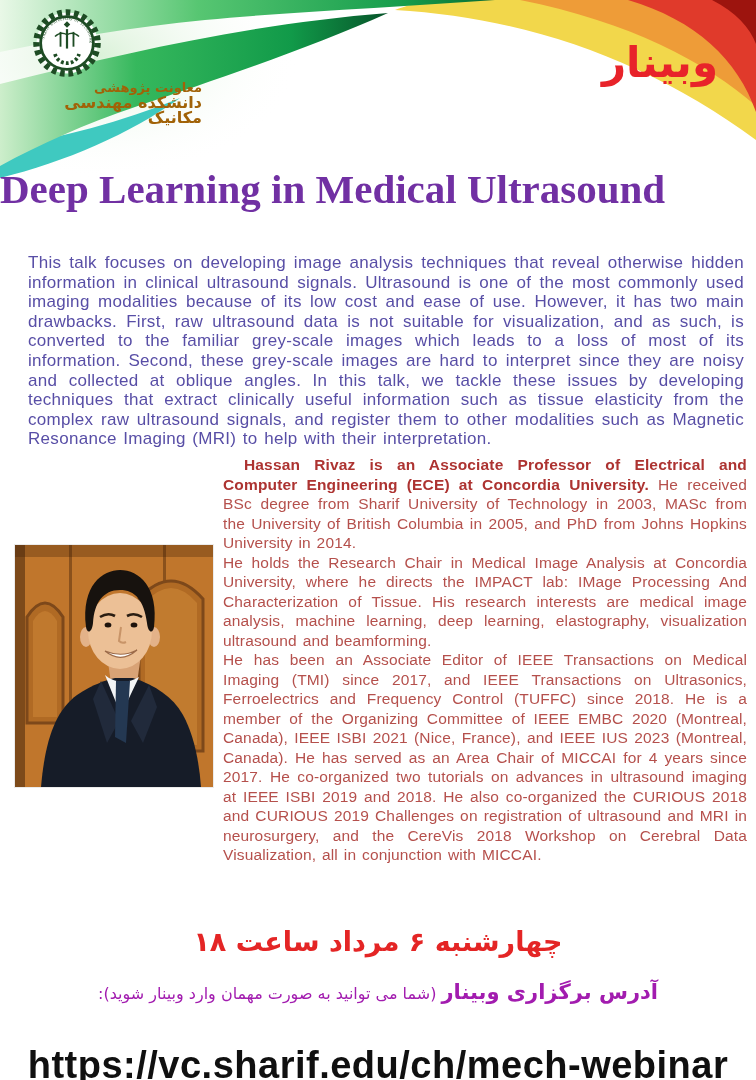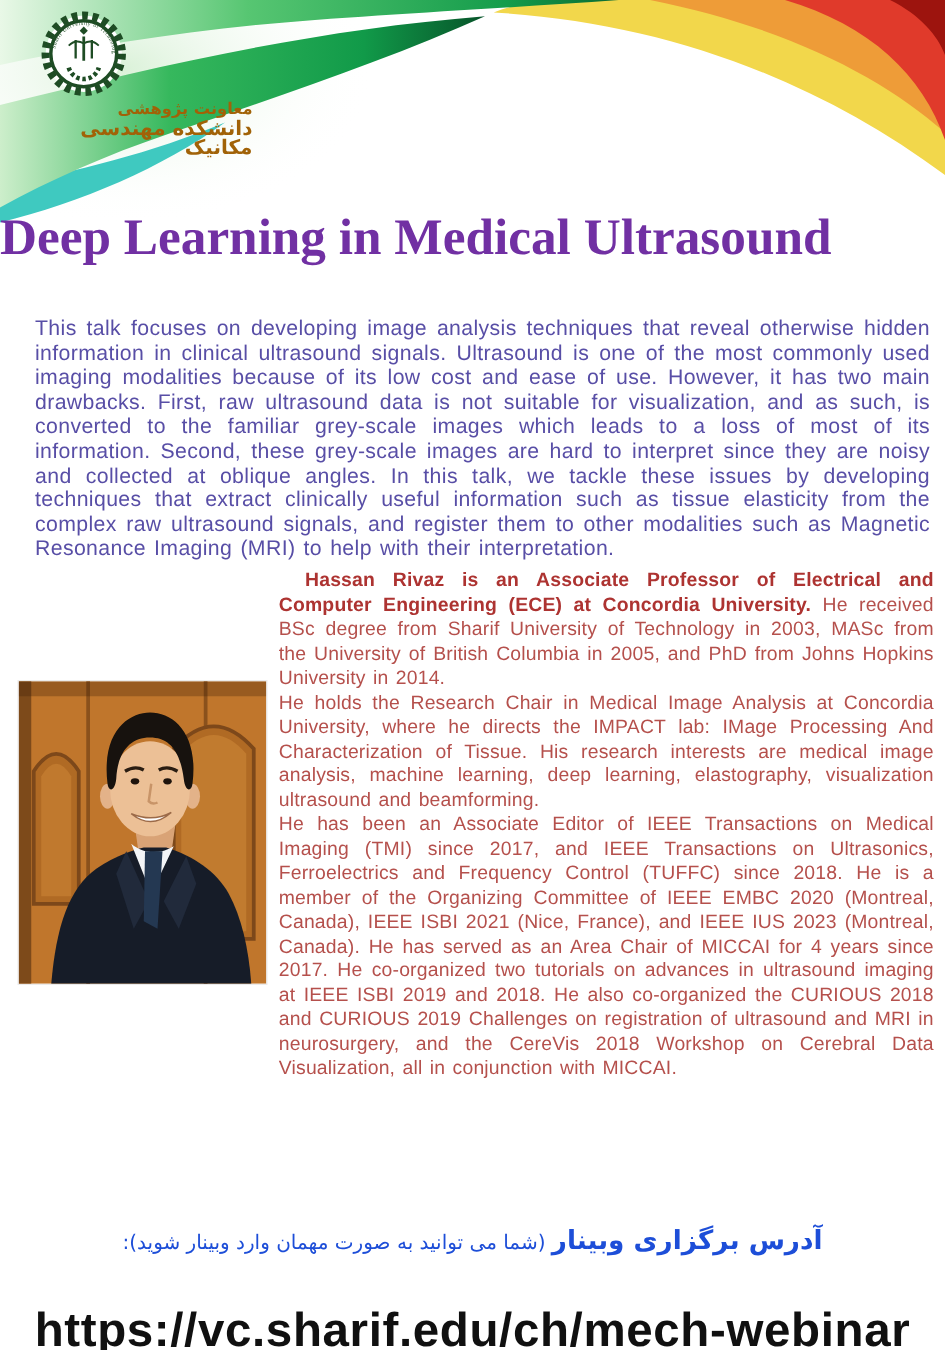--- a/index.html
+++ b/index.html
@@ -40,21 +40,21 @@
         font-size:15.5px;line-height:19.5px;letter-spacing:.15px;word-spacing:1.4px;
         color:#b5504c;text-align:justify;}
   .bio p{margin:0;}
   .bio b{color:#ad3331;margin-left:21px;}
 
   
   .date-fa{position:absolute;left:0;top:926px;width:756px;text-align:center;
         font-family:"DejaVu Sans",sans-serif;font-weight:bold;
         font-size:27px;color:#e42525;}
   .address{position:absolute;left:0;top:980px;width:756px;text-align:center;
-        font-family:"DejaVu Sans",sans-serif;color:#1d4ed8;font-size:16px;}
+        font-family:"DejaVu Sans",sans-serif;color:#a21caf;font-size:16px;}
   .address .lbl{font-size:21px;font-weight:600;}
   .url{position:absolute;left:0;top:1044px;width:756px;text-align:center;
         font-weight:bold;font-size:38px;letter-spacing:.5px;color:#101010;}
 </style>
 </head>
 <body>
 
 <div class="poster">
 
   <svg class="hdr-wave" viewBox="0 0 756 232" aria-hidden="true">
@@ -110,20 +110,21 @@
       <path d="M53 33 Q47 27 40 31" stroke-width="1.6"></path>
       <path d="M27 52 A 13.5 13.5 0 0 0 53 52" stroke-width="4" stroke-dasharray="3 2.4"></path>
     </g>
   </svg>
 
   <div class="dept" dir="rtl">
     <div class="l1">معاونت پژوهشی</div>
     <div class="l2">دانشکده مهندسی مکانیک</div>
   </div>
 
+  <div class="webinar-label" dir="rtl">وبینار</div>
   <div class="title-en">Deep Learning in Medical Ultrasound</div>
 
   <p class="abstract">This talk focuses on developing image analysis techniques that reveal otherwise hidden information in clinical ultrasound signals. Ultrasound is one of the most commonly used imaging modalities because of its low cost and ease of use. However, it has two main drawbacks. First, raw ultrasound data is not suitable for visualization, and as such, is converted to the familiar grey-scale images which leads to a loss of most of its information. Second, these grey-scale images are hard to interpret since they are noisy and collected at oblique angles. In this talk, we tackle these issues by developing techniques that extract clinically useful information such as tissue elasticity from the complex raw ultrasound signals, and register them to other modalities such as Magnetic Resonance Imaging (MRI) to help with their interpretation.</p>
 
   <svg class="photo" viewBox="0 0 198 242">
     <rect width="198" height="242" fill="#c0762c"></rect>
     <rect x="0" y="0" width="10" height="242" fill="#7d4a1a"></rect>
     <rect x="54" y="0" width="3" height="242" fill="#8a511c"></rect>
     <rect x="148" y="0" width="3" height="242" fill="#8a511c"></rect>
     <path d="M12 178 L12 72 Q30 44 48 72 L48 178 Z" fill="#b06a24" stroke="#7d481a" stroke-width="3"></path>
@@ -150,19 +151,20 @@
       <path d="M90 106 Q106 119 122 105 Q107 113 90 106 Z" fill="#ffffff" stroke="#9c6a48" stroke-width="1.2"></path>
     </g>
   </svg>
 
   <div class="bio">
     <p><b>Hassan Rivaz is an Associate Professor of Electrical and Computer Engineering (ECE) at Concordia University.</b><span> He received BSc degree from Sharif University of Technology in 2003, MASc from the University of British Columbia in 2005, and PhD from Johns Hopkins University in 2014.</span></p>
     <p>He holds the Research Chair in Medical Image Analysis at Concordia University, where he directs the IMPACT lab: IMage Processing And Characterization of Tissue. His research interests are medical image analysis, machine learning, deep learning, elastography, visualization ultrasound and beamforming.</p>
     <p>He has been an Associate Editor of IEEE Transactions on Medical Imaging (TMI) since 2017, and IEEE Transactions on Ultrasonics, Ferroelectrics and Frequency Control (TUFFC) since 2018. He is a member of the Organizing Committee of IEEE EMBC 2020 (Montreal, Canada), IEEE ISBI 2021 (Nice, France), and IEEE IUS 2023 (Montreal, Canada). He has served as an Area Chair of MICCAI for 4 years since 2017. He co-organized two tutorials on advances in ultrasound imaging at IEEE ISBI 2019 and 2018. He also co-organized the CURIOUS 2018 and CURIOUS 2019 Challenges on registration of ultrasound and MRI in neurosurgery, and the CereVis 2018 Workshop on Cerebral Data Visualization, all in conjunction with MICCAI.</p>
   </div>
 
+  <div class="date-fa" dir="rtl">چهارشنبه ۶ مرداد ساعت ۱۸</div>
   <div class="address" dir="rtl">
     <span class="lbl">آدرس برگزاری وبینار</span>
     <span class="note">(شما می توانید به صورت مهمان وارد وبینار شوید):</span>
   </div>
   <div class="url">https://vc.sharif.edu/ch/mech-webinar</div>
 
 </div>
 
 </body></html>

